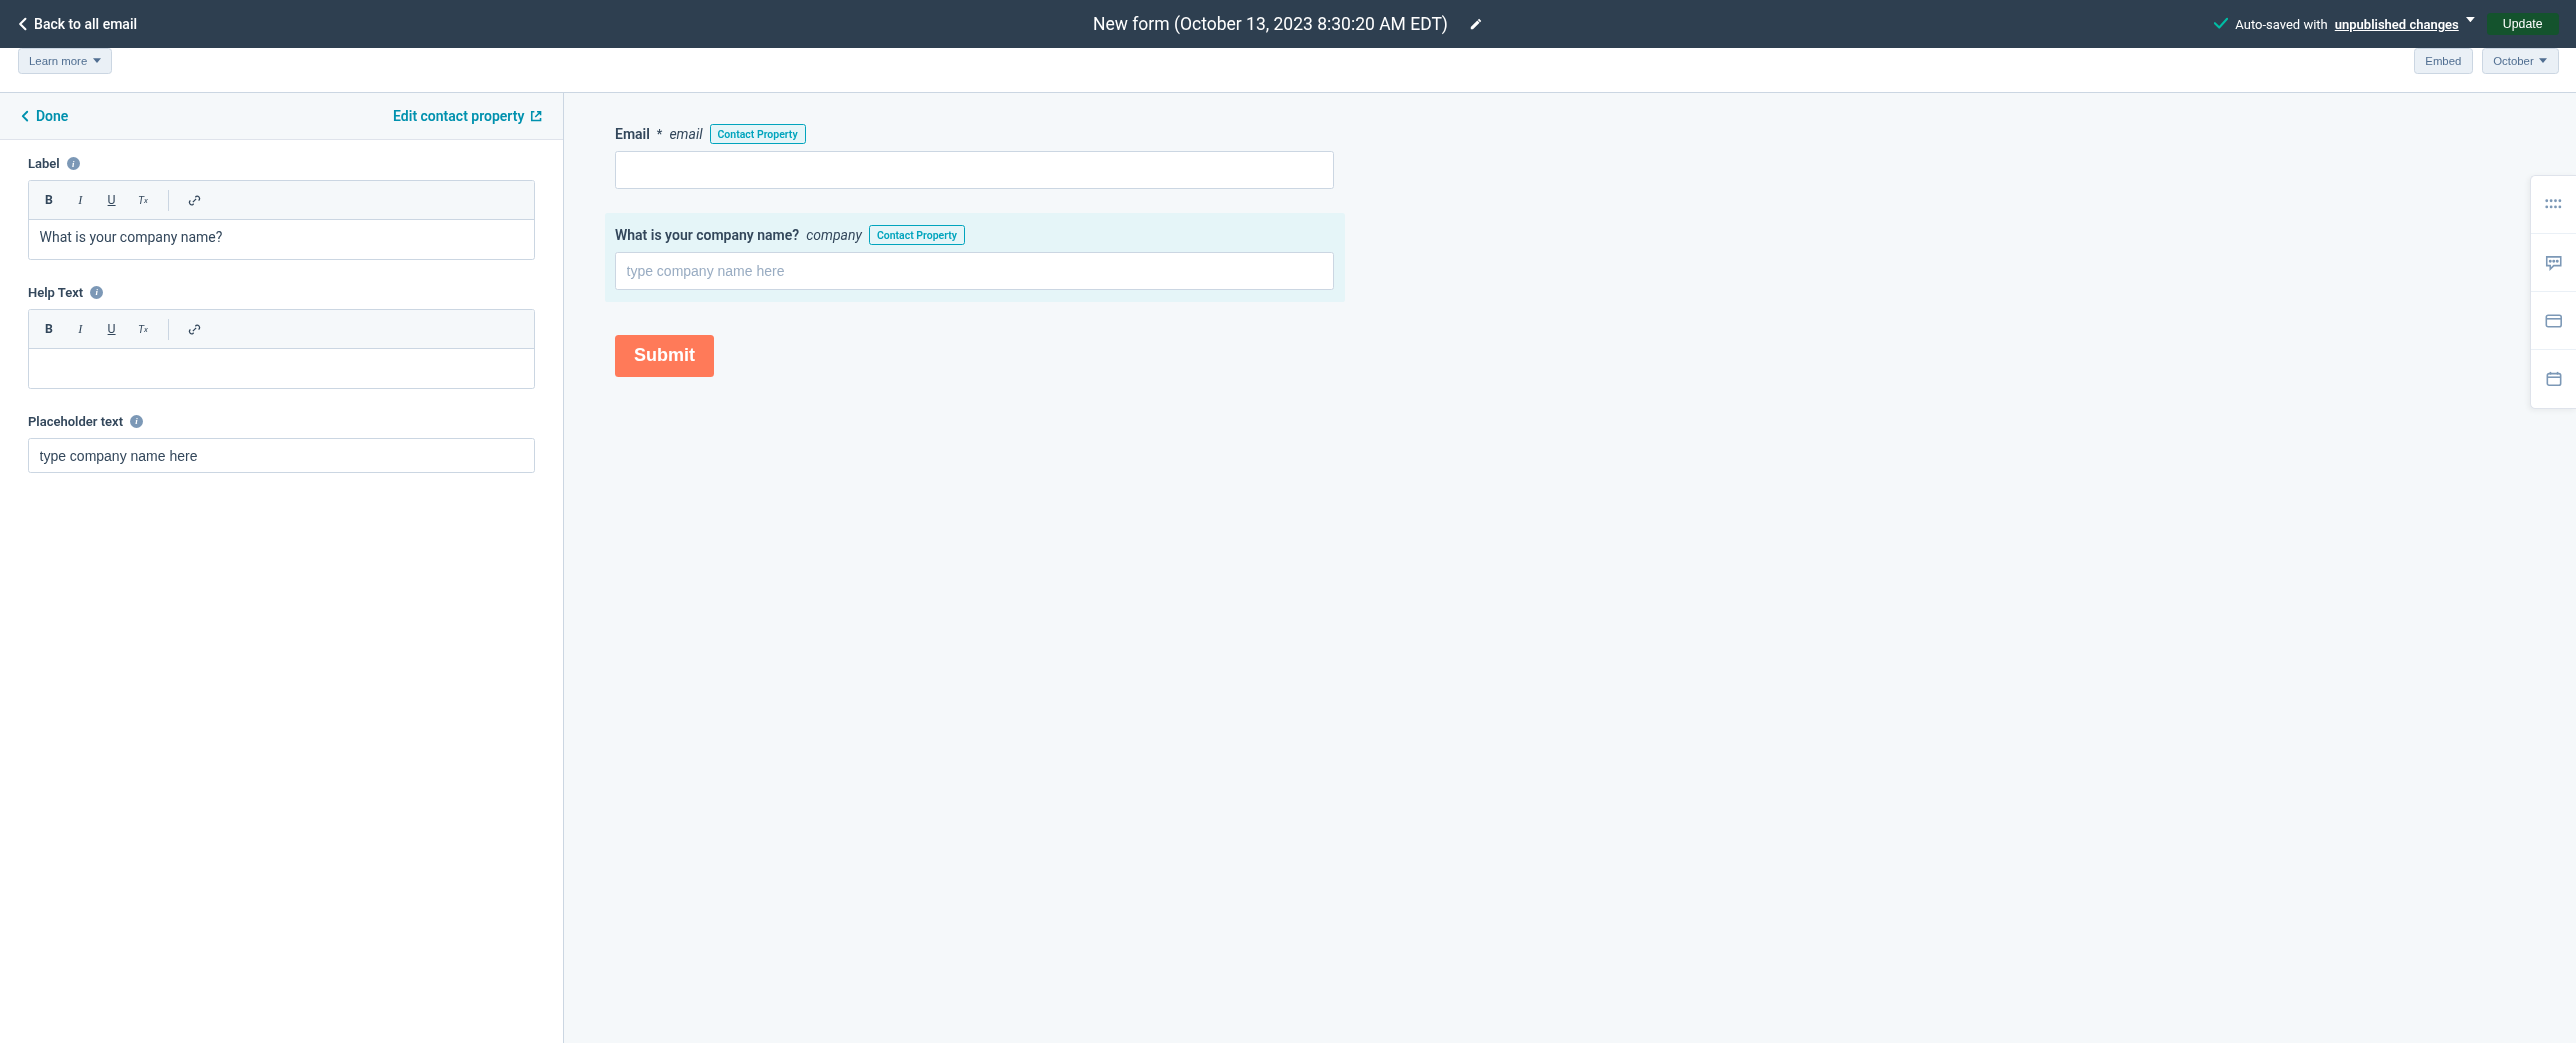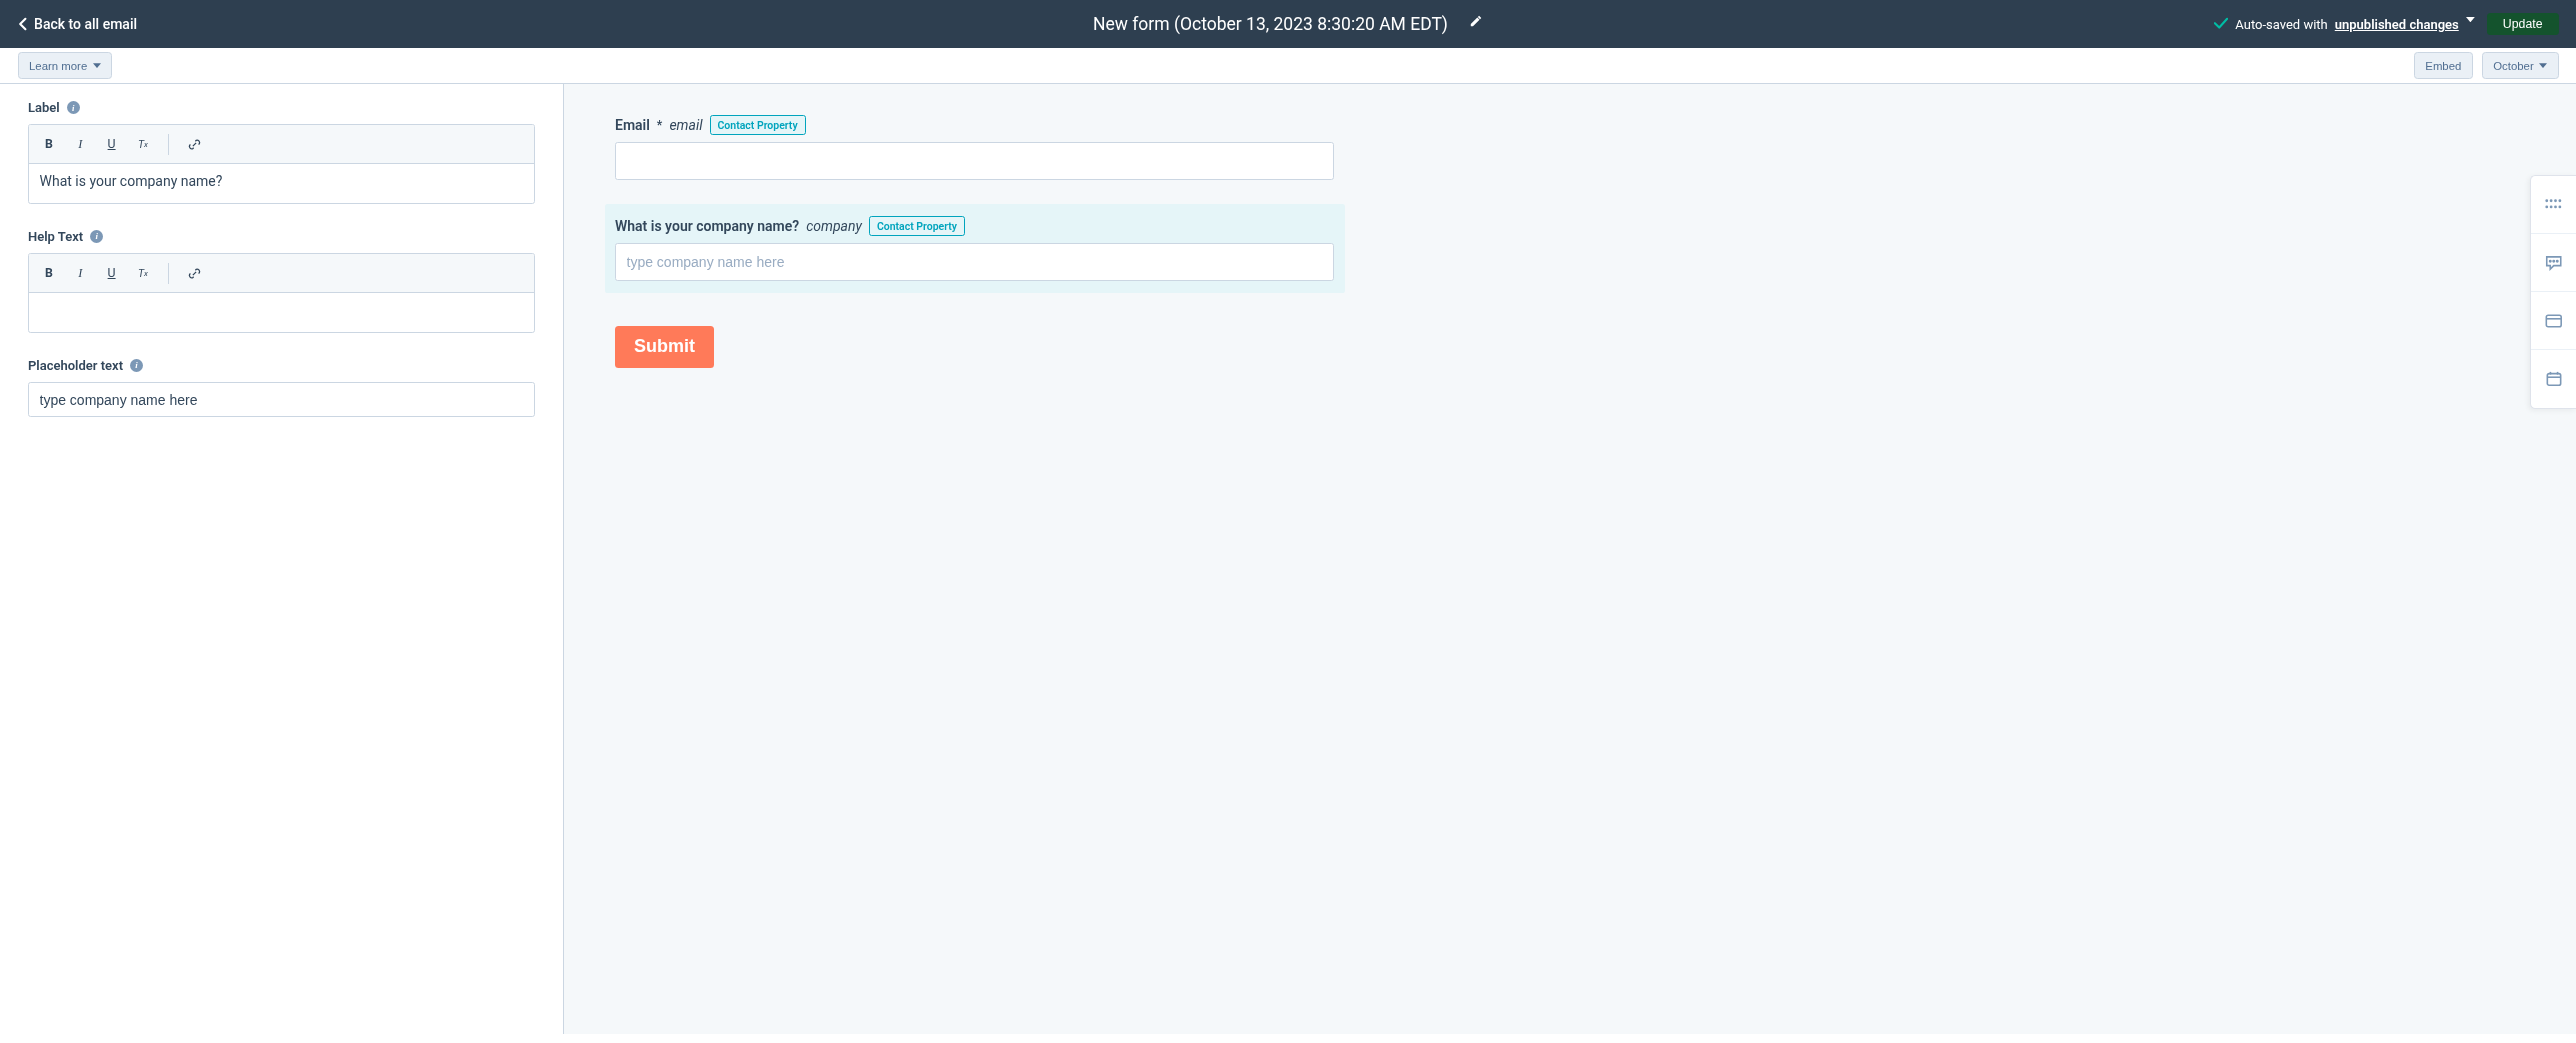--- a/index.html
+++ b/index.html
@@ -1,29 +1,29 @@
 <!DOCTYPE html>
 <html style="font-size:14px"><head>
 <meta charset="utf-8">
 <style>
 * { box-sizing: border-box; margin: 0; padding: 0; }
 body { font-family: -apple-system, BlinkMacSystemFont, "Segoe UI", Roboto, sans-serif; font-size: 12.3px; color: #33475b; background: #fff; }
 
 
 .top-bar { background: #2e3f50; color: #fff; height: 48px; display: flex; align-items: center; justify-content: space-between; padding: 0 17.5px; }
 .back-link { display: flex; align-items: center; gap: 7px; color: #fff; font-weight: 500; font-size: 14px; cursor: pointer; }
-.top-center { position: absolute; left: 50%; transform: translateX(-50%); display: flex; align-items: flex-start; gap: 21px; }
+.top-center { position: absolute; left: 50%; transform: translateX(-50%); display: flex; align-items: center; gap: 21px; }
 .form-title { font-size: 17.5px; font-weight: 400; color: #fff; }
 .top-right { display: flex; align-items: center; gap: 12.3px; }
 .autosave { display: flex; align-items: flex-start; gap: 7px; font-size: 13px; }
 .autosave .unpub { text-decoration: underline; font-weight: 600; }
 .btn-primary { background: #14532d; color: #fff; border: none; border-radius: 3.5px; padding: 4px 16px; font-size: 12.3px; font-weight: 500; cursor: pointer; }
 
 
-.sec-bar { height: 36px; border-bottom: 0.9px solid #cbd6e2; display: flex; align-items: center; justify-content: space-between; padding: 0 17.5px; position: relative; background: #fff; }
+.sec-bar { height: 45px; border-bottom: 0.9px solid #cbd6e2; display: flex; align-items: flex-start; justify-content: space-between; padding: 0 17.5px; position: relative; background: #fff; }
 .sec-left, .sec-right { display: flex; gap: 8.8px; align-items: center; }
 .btn-ghost { background: #eaf0f6; border: 0.9px solid #cbd6e2; color: #506e91; border-radius: 3.5px; padding: 6.1px 10.5px; font-size: 11.4px; cursor: pointer; display: inline-flex; align-items: center; gap: 5.3px; }
 .tabs { position: absolute; left: 50%; transform: translateX(-50%); display: flex; gap: 33px; height: 100%; align-items: center; }
 .tab { font-size: 14px; color: #33475b; cursor: pointer; height: 100%; display: flex; align-items: center; border-bottom: 3.5px solid transparent; padding: 0 5.3px; }
 .tab.active { font-weight: 600; border-bottom-color: #ff7a59; }
 
 
 .main { display: flex; height: calc(100vh - 93px); }
 .left-panel { width: 564px; border-right: 0.9px solid #cbd6e2; background: #fff; display: flex; flex-direction: column; }
 .left-header { height: 47px; border-bottom: 0.9px solid #dfe3eb; display: flex; align-items: center; justify-content: space-between; padding: 0 21px; background:#f5f8fa; }
@@ -116,20 +116,34 @@
       <svg width="8" height="5.3" viewBox="0 0 10 6" fill="#506e91">
           <path d="M0 0h10L5 6z"></path>
         </svg>
     </button>
   </div>
 </div>
 
 <div class="main">
 
   <div class="left-panel">
+    <div class="left-header">
+      <div class="done-link">
+        <svg width="8" height="12.3" viewBox="0 0 9 14" fill="none">
+            <path d="M7 2L2 7l5 5" stroke="#0091ae" stroke-width="2.2" stroke-linecap="round" stroke-linejoin="round"></path>
+          </svg>
+        <span>Done</span>
+      </div>
+      <div class="edit-prop">
+        <span>Edit contact property</span>
+        <svg width="12.3" height="12.3" viewBox="0 0 14 14" fill="none" stroke="#0091ae" stroke-width="1.8">
+            <path d="M5 2H2v10h10V9M8 2h4v4M12 2L6 8"></path>
+          </svg>
+      </div>
+    </div>
     <div class="left-body">
 
       <div class="field-block">
         <div class="field-label">
           <span>Label</span>
           <span class="info-icon">i</span>
         </div>
         <div class="rte">
           <div class="rte-toolbar">
             <span class="rte-btn" style="font-weight:700">B</span>

